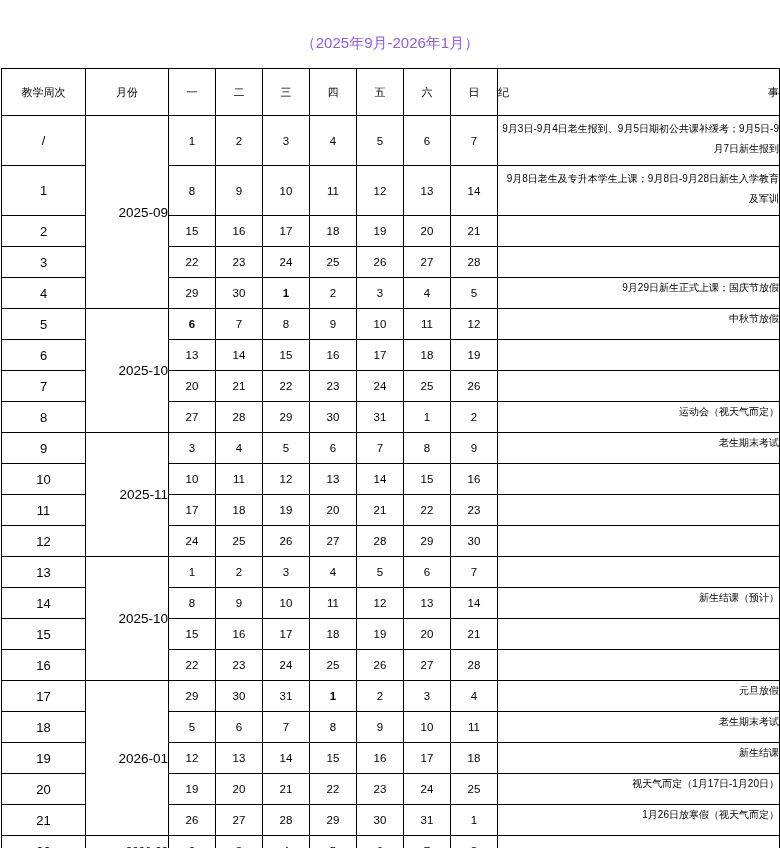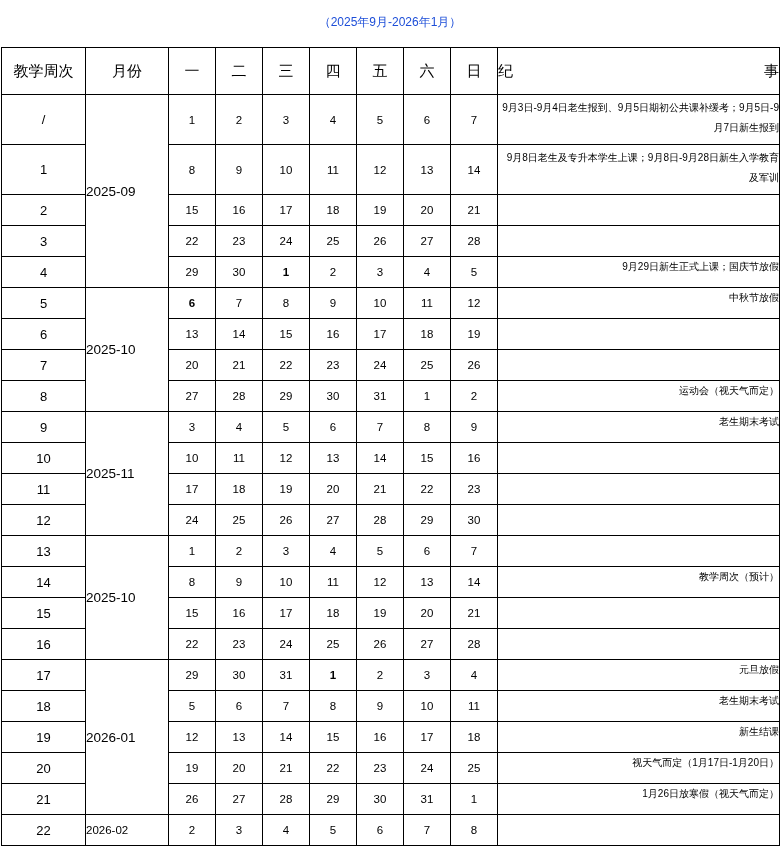--- a/index.html
+++ b/index.html
@@ -25,64 +25,64 @@
     text-align: center;
   }
   .main-title {
     font-size: 17px;
     font-weight: bold;
     letter-spacing: 0px;
     line-height: 24px;
     color: #000;
   }
   .sub-title {
-    font-size: 12px;
+    font-size: 15px;
     font-weight: normal;
     line-height: 22px;
-    margin-top: 2px;
-    color: #1d4ed8;
+    margin-top: 23px;
+    color: #8b5cf6;
   }
   table.cal {
     border-collapse: collapse;
     table-layout: fixed;
     width: 778px;
     margin: 14px 1px 0 1px;
     border: 1px solid #000;
   }
   table.cal td, table.cal th {
     border: 1px solid #000;
     padding: 0;
     font-weight: normal;
     color: #000;
     background: #ffffff;
   }
   thead th {
     background: #e6e6e6;
     height: 46px;
-    font-size: 15px;
+    font-size: 11px;
     text-align: center;
     vertical-align: middle;
   }
   th.memo-head {
     text-align: left;
     padding: 0 14px;
   }
   th.memo-head .memo-inner {
     display: flex;
     justify-content: space-between;
     width: 100%;
   }
   td.week {
     text-align: center;
     vertical-align: middle;
     font-size: 13px;
     height: 30px;
   }
   td.month {
-    text-align: left;
+    text-align: right;
     vertical-align: middle;
     font-size: 13.5px;
   }
   td.month.small {
     font-size: 11.5px;
   }
   td.day {
     text-align: center;
     vertical-align: middle;
     font-size: 11.5px;
@@ -307,21 +307,21 @@
         </tr>
         <tr>
           <td class="week">14</td>
           <td class="day">8</td>
           <td class="day">9</td>
           <td class="day">10</td>
           <td class="day">11</td>
           <td class="day">12</td>
           <td class="day">13</td>
           <td class="day">14</td>
-          <td class="memo">教学周次（预计）</td>
+          <td class="memo">新生结课（预计）</td>
         </tr>
         <tr>
           <td class="week">15</td>
           <td class="day">15</td>
           <td class="day">16</td>
           <td class="day">17</td>
           <td class="day">18</td>
           <td class="day">19</td>
           <td class="day">20</td>
           <td class="day">21</td>

